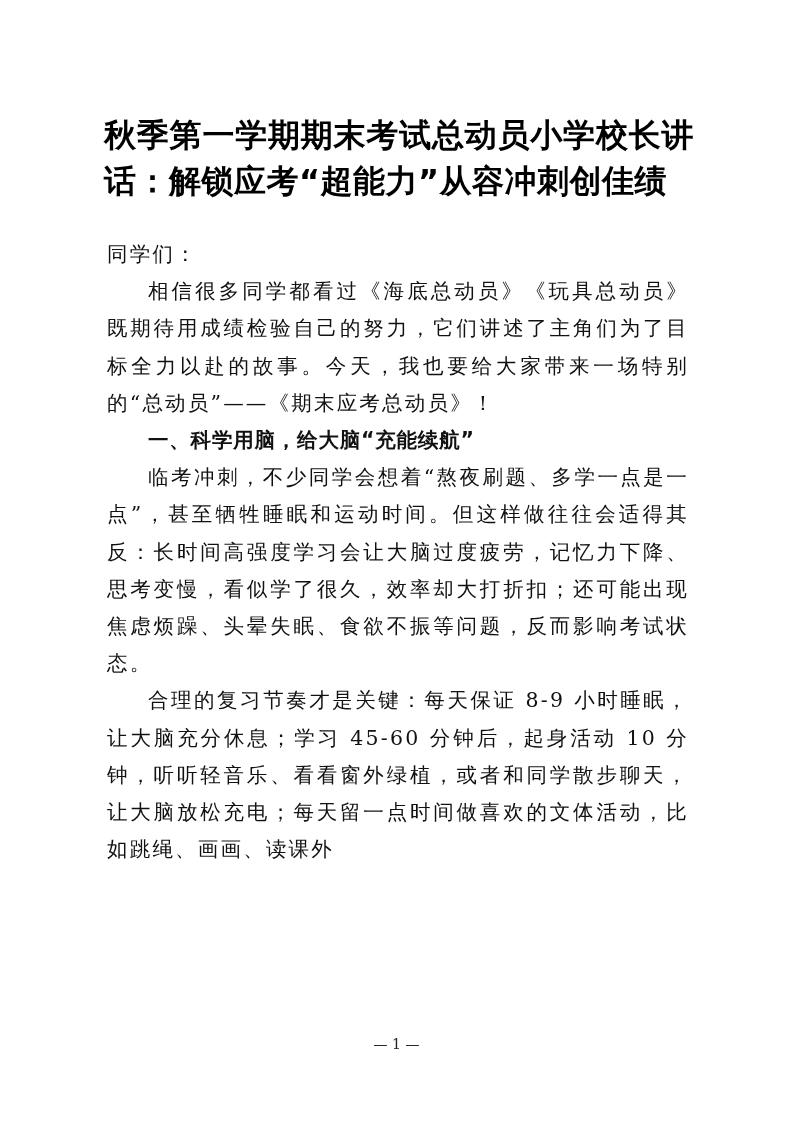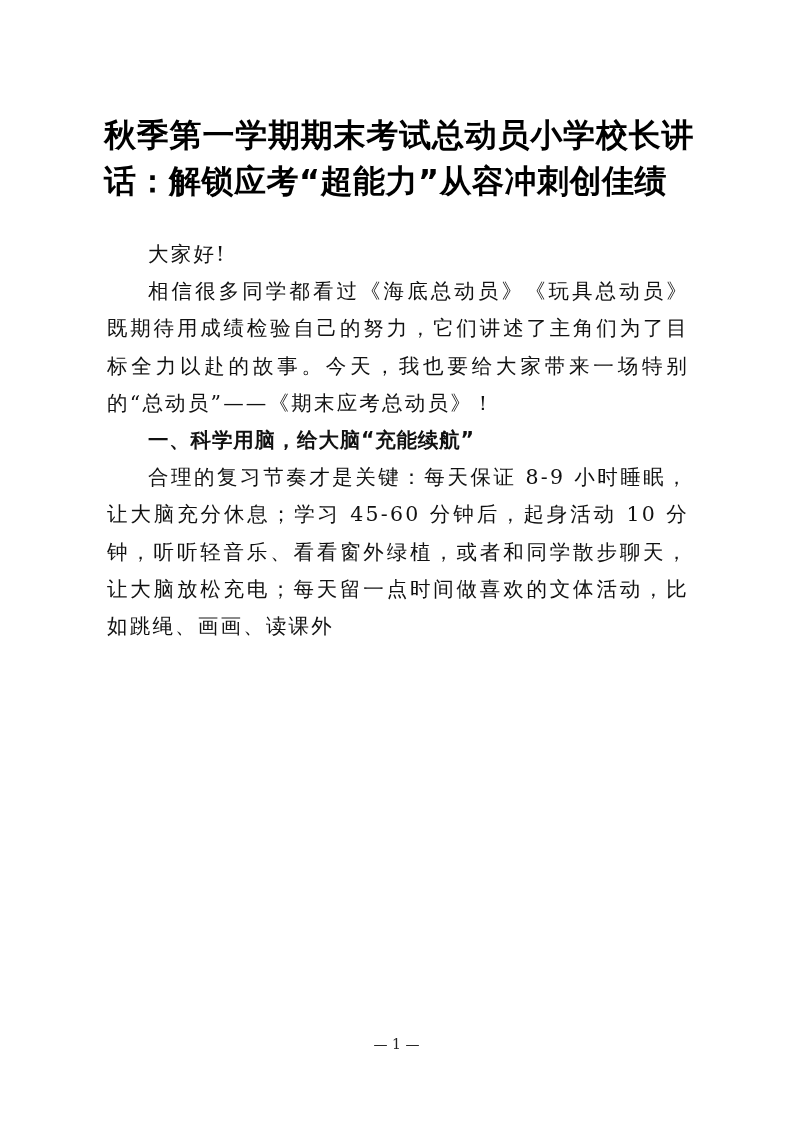--- a/index.html
+++ b/index.html
@@ -25,20 +25,21 @@
       font-family: "DejaVu Serif", serif; font-size: 14px; color: #222;
     }
   </style>
 </head>
 <body>
 
 <div class="page">
   <h1 class="title">秋季第一学期期末考试总动员小学校长讲话：解锁应考“超能力”从容冲刺创佳绩</h1>
 
   <div class="body">
-    <p class="p indent">大家好!</p>
+    <p class="p">同学们：</p>
     <p class="p indent">相信很多同学都看过《海底总动员》《玩具总动员》既期待用成绩检验自己的努力，它们讲述了主角们为了目标全力以赴的故事。今天，我也要给大家带来一场特别的“总动员”——《期末应考总动员》！</p>
     <p class="p indent heading">一、科学用脑，给大脑“充能续航”</p>
+    <p class="p indent">临考冲刺，不少同学会想着“熬夜刷题、多学一点是一点”，甚至牺牲睡眠和运动时间。但这样做往往会适得其反：长时间高强度学习会让大脑过度疲劳，记忆力下降、思考变慢，看似学了很久，效率却大打折扣；还可能出现焦虑烦躁、头晕失眠、食欲不振等问题，反而影响考试状态。</p>
     <p class="p indent">合理的复习节奏才是关键：每天保证 8-9 小时睡眠，让大脑充分休息；学习 45-60 分钟后，起身活动 10 分钟，听听轻音乐、看看窗外绿植，或者和同学散步聊天，让大脑放松充电；每天留一点时间做喜欢的文体活动，比如跳绳、画画、读课外</p>
   </div>
 
   <div class="footer">— 1 —</div>
 </div>
 
 </body></html>

